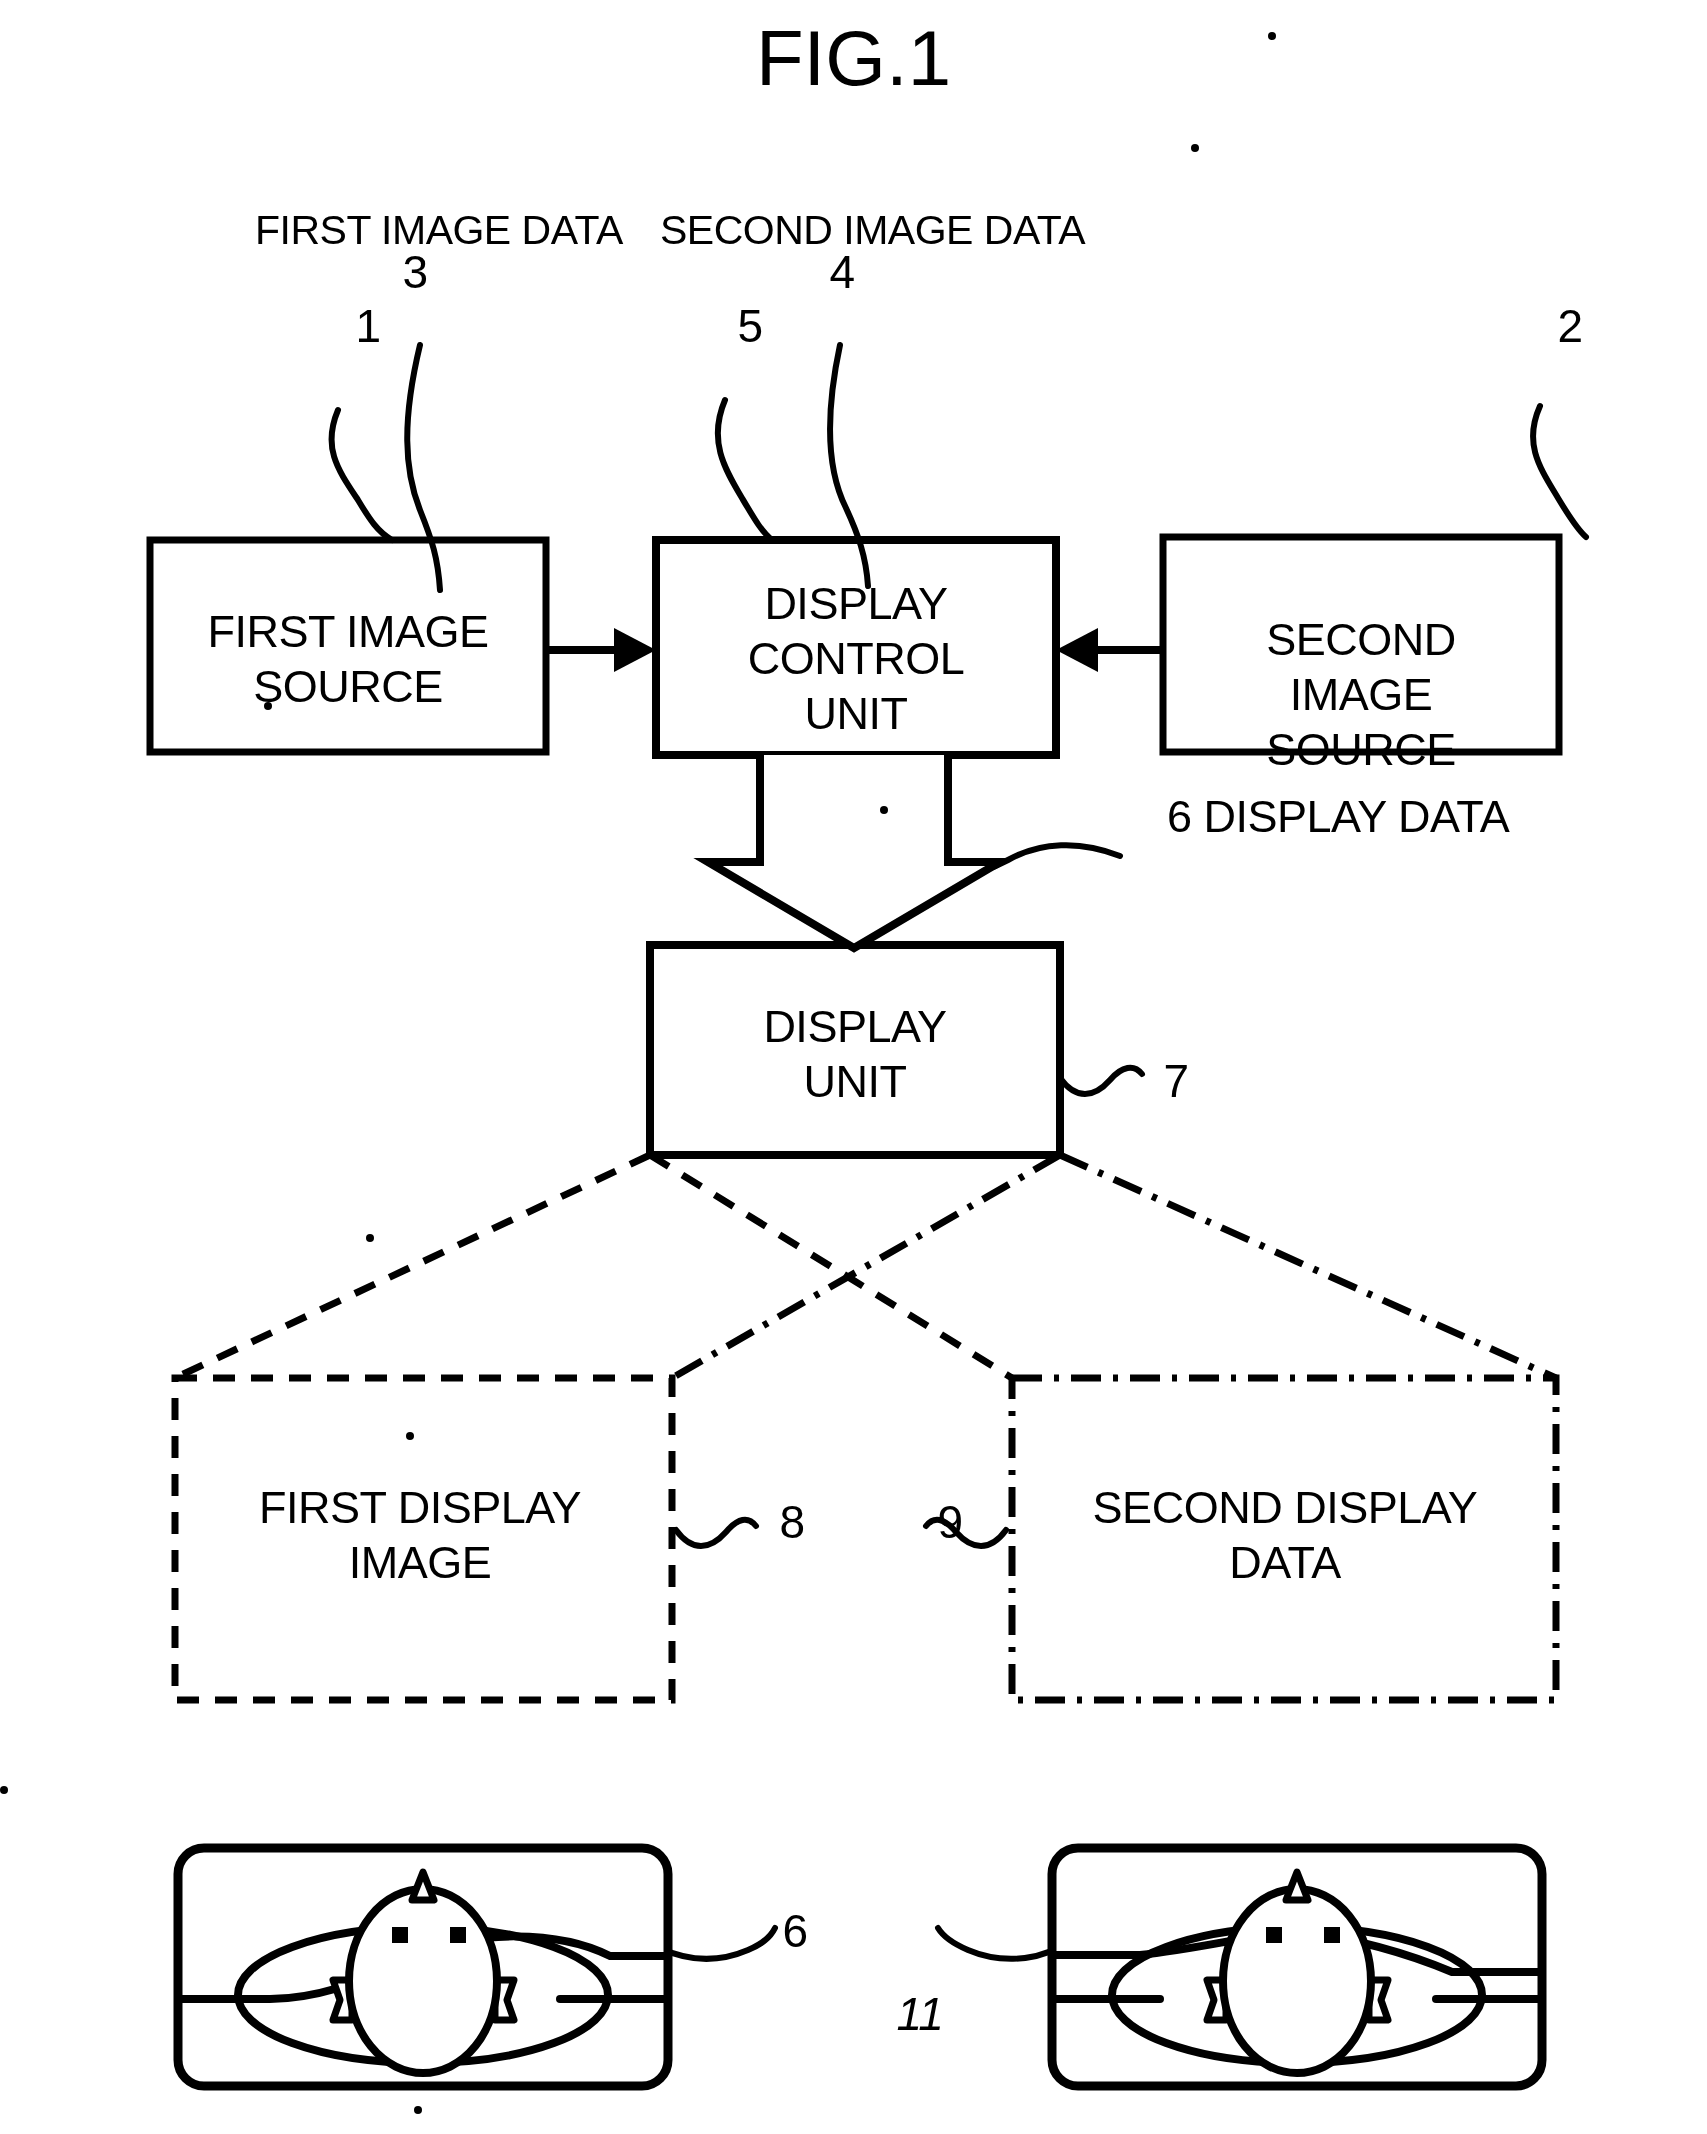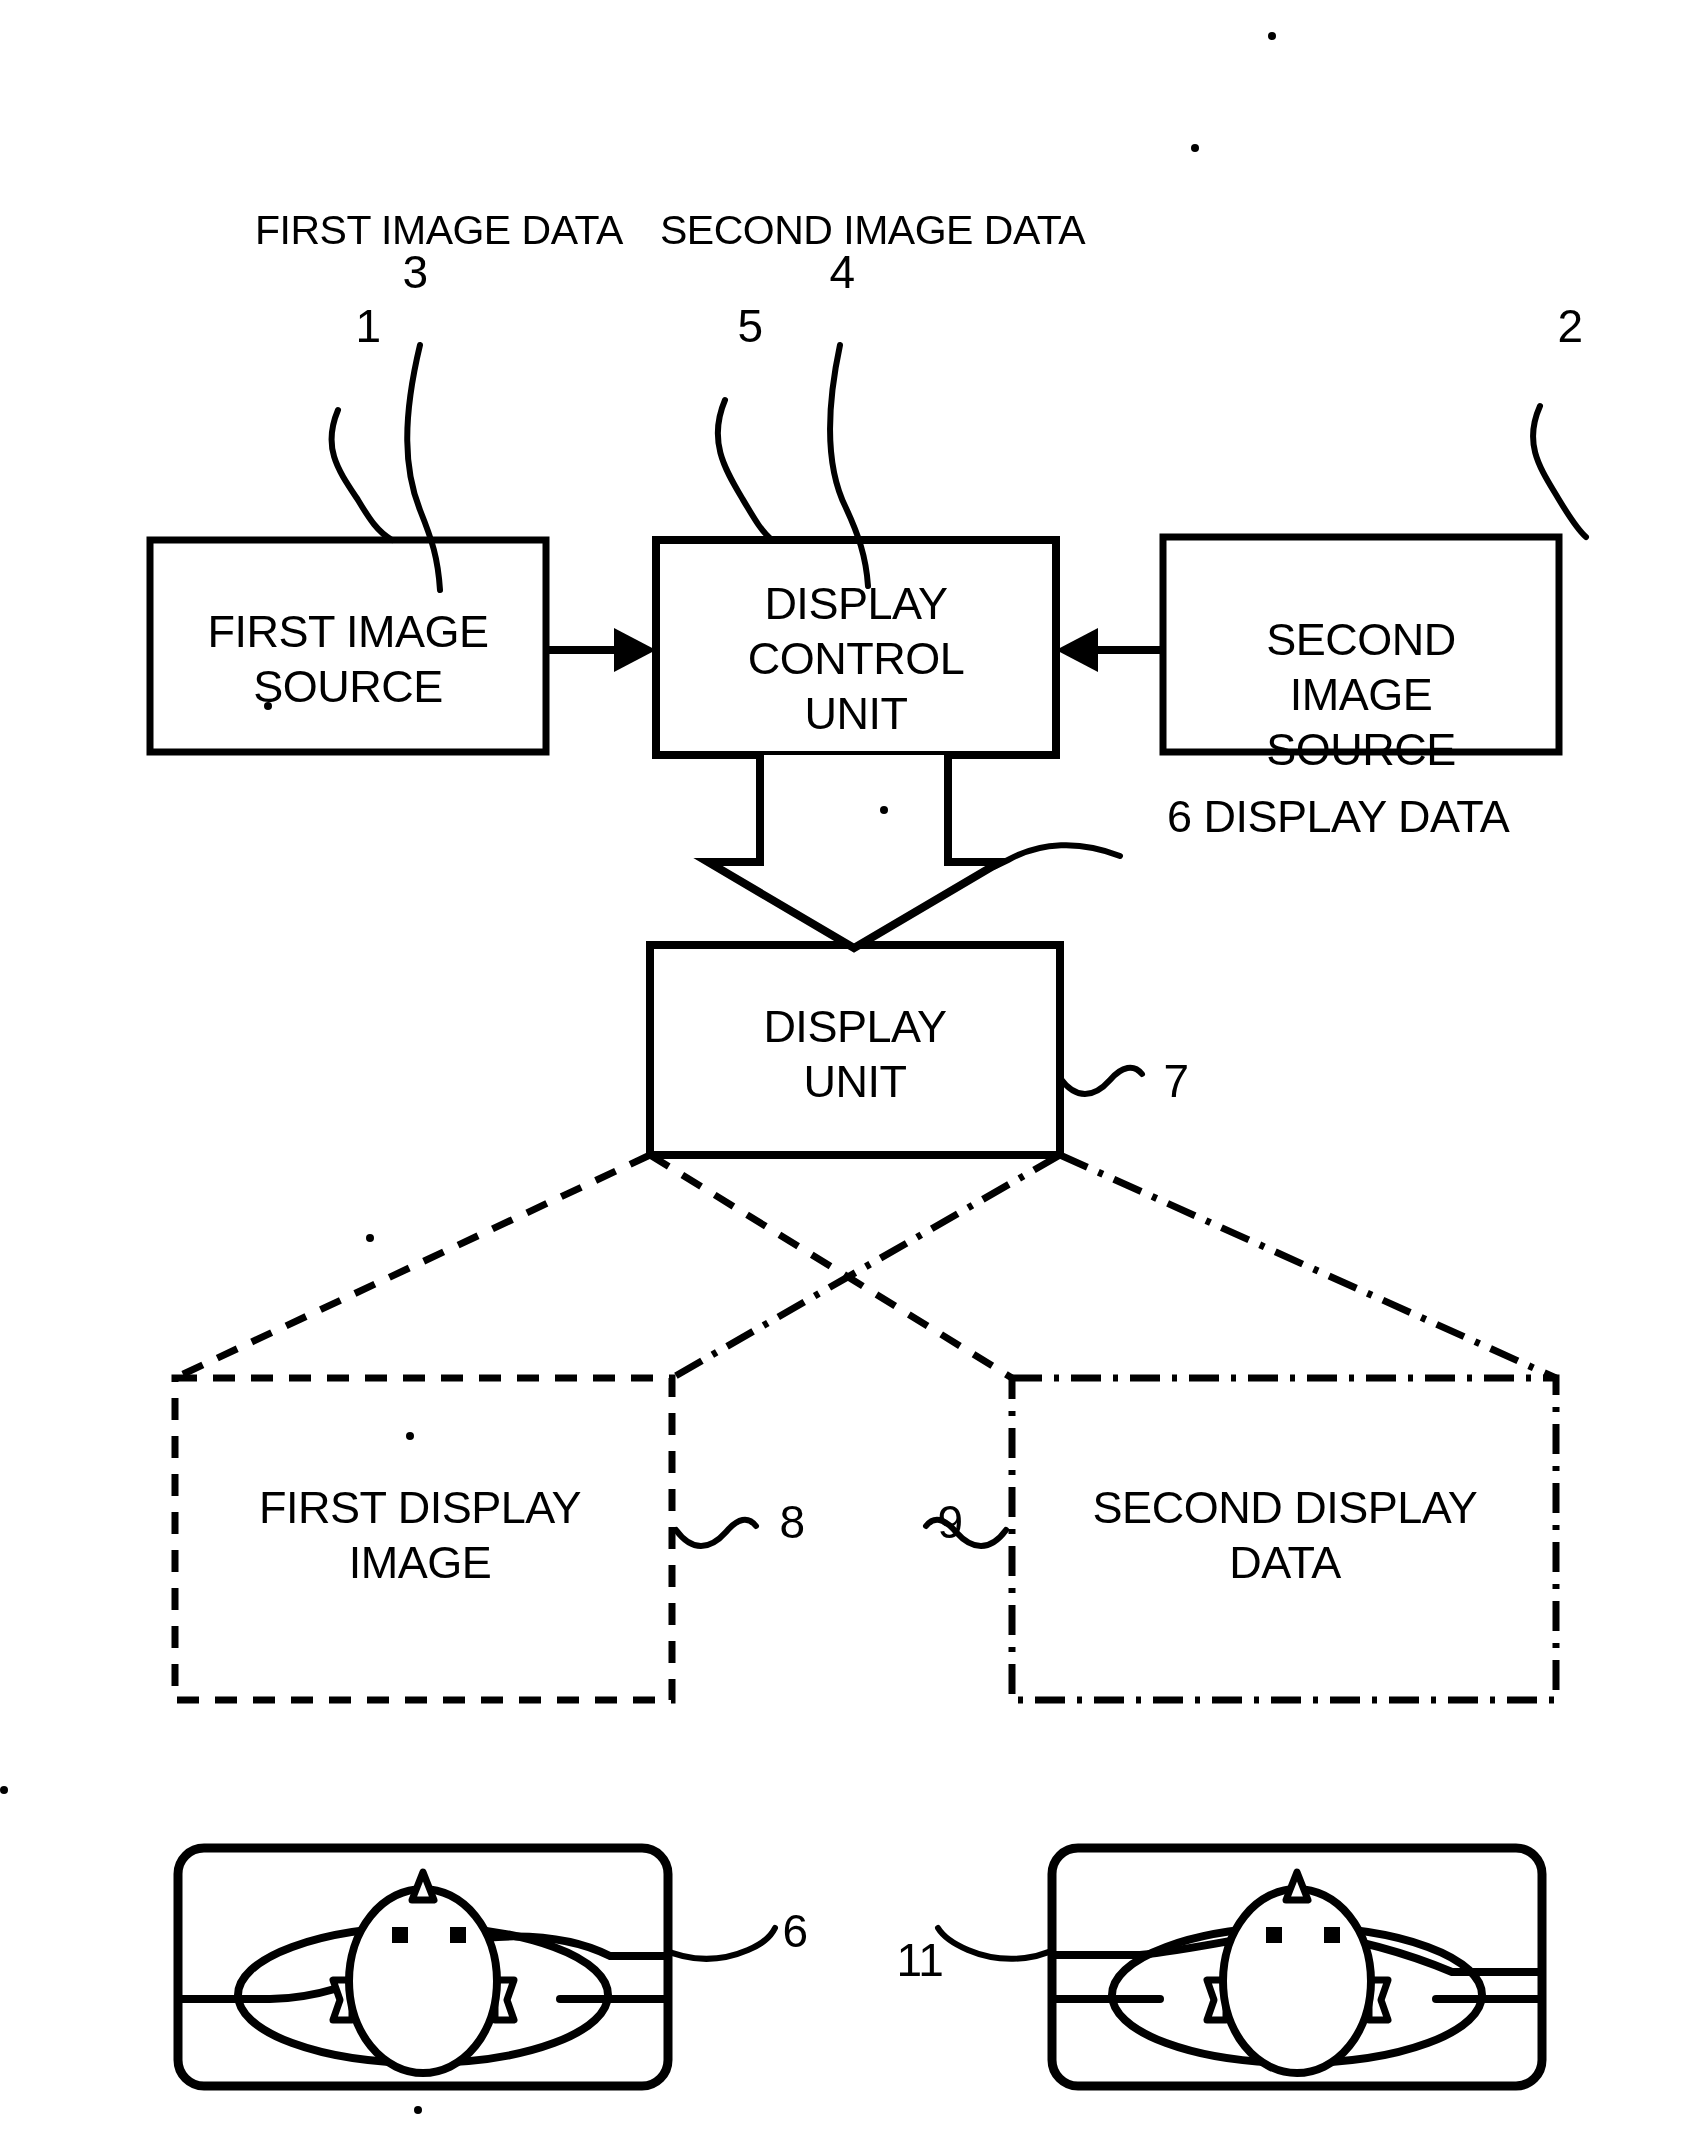--- a/index.html
+++ b/index.html
@@ -55,21 +55,21 @@
   }
   #ref-3 { left: 385px; top: 246px; width: 60px; }
   #ref-4 { left: 812px; top: 246px; width: 60px; }
   #ref-1 { left: 338px; top: 300px; width: 60px; }
   #ref-5 { left: 720px; top: 300px; width: 60px; }
   #ref-2 { left: 1540px; top: 300px; width: 60px; }
   #ref-7 { left: 1146px; top: 1055px; width: 60px; }
   #ref-8 { left: 762px; top: 1496px; width: 60px; }
   #ref-9 { left: 920px; top: 1496px; width: 60px; }
   #ref-10 { left: 755px; top: 1905px; width: 80px; }
-  #ref-11 { left: 880px; top: 1934px; width: 80px; }
+  #ref-11 { left: 880px; top: 1988px; width: 80px; font-style: italic; }
 
   .box-text {
     font-size: 45px;
     text-align: center;
     line-height: 1.22;
   }
   #txt-first-image-source { left: 150px; top: 605px; width: 396px; }
   #txt-display-control-unit { left: 656px; top: 577px; width: 400px; }
   #txt-second-image-source { left: 1163px; top: 577px; width: 396px; margin-top: 36px; }
   #txt-display-unit { left: 650px; top: 1000px; width: 410px; }
@@ -180,20 +180,21 @@
     <circle cx="1272" cy="36" r="4" fill="#000"></circle>
     <circle cx="1195" cy="148" r="4" fill="#000"></circle>
     <circle cx="370" cy="1238" r="4" fill="#000"></circle>
     <circle cx="410" cy="1436" r="4" fill="#000"></circle>
     <circle cx="4" cy="1790" r="4" fill="#000"></circle>
     <circle cx="418" cy="2110" r="4" fill="#000"></circle>
     <circle cx="268" cy="706" r="4" fill="#000"></circle>
     <circle cx="884" cy="810" r="4" fill="#000"></circle>
   </svg>
 
+  <div class="lbl fig-title">FIG.1</div>
 
   <div class="lbl hdr-label" id="lbl-second-image-data">SECOND IMAGE DATA</div>
   <div class="lbl hdr-label" id="lbl-first-image-data">FIRST IMAGE DATA</div>
 
   <div class="lbl ref-num" id="ref-3">3</div>
   <div class="lbl ref-num" id="ref-4">4</div>
   <div class="lbl ref-num" id="ref-1">1</div>
   <div class="lbl ref-num" id="ref-5">5</div>
   <div class="lbl ref-num" id="ref-2">2</div>
   <div class="lbl ref-num" id="ref-7">7</div>

